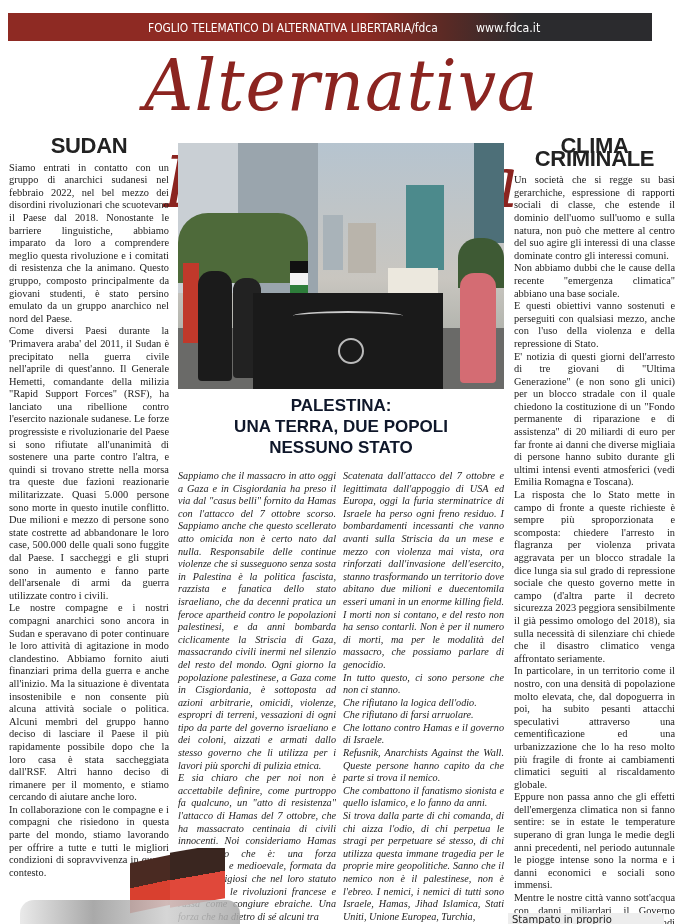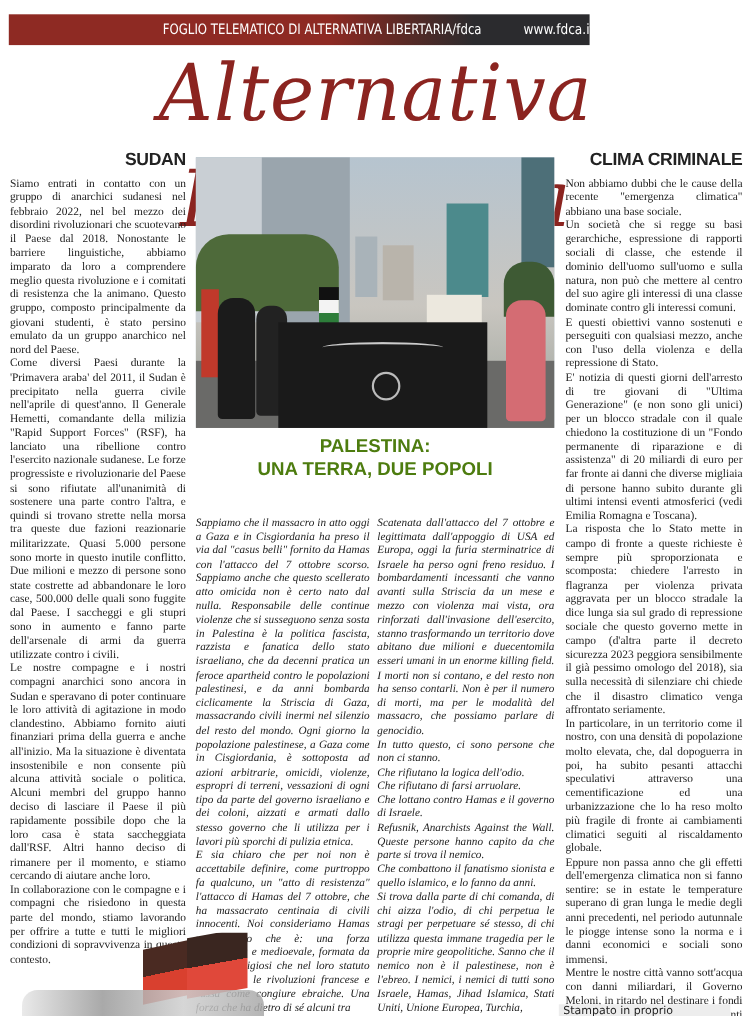--- a/index.html
+++ b/index.html
@@ -1,33 +1,33 @@
 <!DOCTYPE html>
 <html><head>
 <meta charset="utf-8">
 <style>
   html, body { margin: 0; padding: 0; background: #fff; }
   body { width: 683px; height: 924px; position: relative; overflow: hidden; font-family: "Liberation Serif", serif; color: #222; }
-  .topbar { position: absolute; left: 8px; top: 13px; width: 528px; height: 28px;
+  .topbar { position: absolute; left: 8px; top: 13px; width: 644px; height: 28px;
     background: linear-gradient(90deg, #8e2a23 0%, #8e2a23 55%, #5a2a25 68%, #2b2b2e 80%, #2b2b2e 100%);
     color: #fff; font-family: "DejaVu Sans", sans-serif; font-size: 13px; display: flex; align-items: center; }
   .topbar .t1 { position: absolute; left: 140px; letter-spacing: 0px; transform: scaleX(0.82); transform-origin: left center; white-space: nowrap; }
   .topbar .t2 { position: absolute; left: 468px; transform: scaleX(0.85); transform-origin: left center; white-space: nowrap; }
   .masthead { position: absolute; left: 0; top: 40px; width: 683px; height: 92px; text-align: center;
     font-family: "DejaVu Serif", serif; font-style: italic; font-size: 68px; color: #8b2420; line-height: 92px;
     letter-spacing: 1px; transform: scaleY(1.05); }
   .col { position: absolute; top: 136px; font-size: 10.4px; line-height: 12.6px; text-align: justify; }
   .col p { margin: 0; text-indent: 0; }
   .col-left { left: 9px; width: 160px; }
   .col-right { left: 514px; width: 161px; }
-  .col h2 { font-family: "Liberation Sans", sans-serif; font-weight: bold; font-size: 16px; text-align: right; margin: 4px 0 9px 0; color: #222; letter-spacing: -0.3px; }
+  .col h2 { font-family: "Liberation Sans", sans-serif; font-weight: bold; font-size: 22px; text-align: center; margin: 4px 0 9px 0; color: #222; letter-spacing: -0.3px; }
   .photo { position: absolute; left: 178px; top: 143px; width: 326px; height: 246px; overflow: hidden; background: #b9c3c9; }
   .photo .sky { position: absolute; inset: 0; background: linear-gradient(180deg, #b6c4cf 0%, #c9c6c0 55%, #9aa19a 100%); }
   .bld { position: absolute; }
-  .headline { position: absolute; left: 178px; top: 395px; width: 326px; text-align: center; font-family: "Liberation Sans", sans-serif; font-weight: bold; font-size: 17px; line-height: 21px; color: #4d7c0f; }
+  .headline { position: absolute; left: 178px; top: 395px; width: 326px; text-align: center; font-family: "Liberation Sans", sans-serif; font-weight: bold; font-size: 17px; line-height: 21px; color: #0f172a; }
   .mid { position: absolute; top: 470px; font-style: italic; font-size: 10.2px; line-height: 12.6px; text-align: justify; }
   .mid p { margin: 0; }
   .mid-a { left: 178px; width: 158px; }
   .mid-b { left: 343px; width: 161px; }
   .inset-text { margin-left: 62px !important; }
   .bottom-photo { position: absolute; left: 0; top: 848px; width: 240px; height: 76px; overflow: hidden; }
   .stamp { position: absolute; left: 508px; top: 913px; width: 152px; height: 14px; background: #ededed; font-family: "DejaVu Sans", sans-serif; font-size: 10px; padding-left: 4px; line-height: 14px; color: #222; }
 </style>
 </head>
 <body>
@@ -67,20 +67,21 @@
   <div class="bld" style="left:75px;top:150px;width:190px;height:96px;background:#1a1a1a;">
     <div style="position:absolute;left:85px;top:45px;width:22px;height:22px;border:2px solid #bbb;border-radius:50%;"></div>
     <div style="position:absolute;left:40px;top:18px;width:110px;height:8px;border-top:2px solid #ccc;border-radius:50%;"></div>
   </div>
   <div class="bld" style="left:282px;top:130px;width:36px;height:110px;background:#d46c73;border-radius:14px 14px 4px 4px;"></div>
 </div>
 
 <div class="headline">
   <div>PALESTINA:</div>
   <div>UNA TERRA, DUE POPOLI</div>
+  <div>NESSUNO STATO</div>
 </div>
 
 <div class="mid mid-a">
   <p>Sappiamo che il massacro in atto oggi a Gaza e in Cisgiordania ha preso il via dal "casus belli" fornito da Hamas con l'attacco del 7 ottobre scorso. Sappiamo anche che questo scellerato atto omicida non è certo nato dal nulla. Responsabile delle continue violenze che si susseguono senza sosta in Palestina è la politica fascista, razzista e fanatica dello stato israeliano, che da decenni pratica un feroce apartheid contro le popolazioni palestinesi, e da anni bombarda ciclicamente la Striscia di Gaza, massacrando civili inermi nel silenzio del resto del mondo. Ogni giorno la popolazione palestinese, a Gaza come in Cisgiordania, è sottoposta ad azioni arbitrarie, omicidi, violenze, espropri di terreni, vessazioni di ogni tipo da parte del governo israeliano e dei coloni, aizzati e armati dallo stesso governo che li utilizza per i lavori più sporchi di pulizia etnica.</p>
   <p>E sia chiaro che per noi non è accettabile definire, come purtroppo fa qualcuno, un "atto di resistenza" l'attacco di Hamas del 7 ottobre, che ha massacrato centinaia di civili innocenti. Noi consideriamo Hamas per quello che è: una forza reazionaria e medioevale, formata da fanatici religiosi che nel loro statuto definiscono le rivoluzioni francese e russa come congiure ebraiche. Una forza che ha dietro di sé alcuni tra</p>
   <p class="inset-text">gli stati più reazionari del mondo: dalla petromonarchia del Qatar, all'Iran degli Ayatollah che tortura e uccide le donne senza velo, alla Turchia di Erdogan che</p>
 </div>
 
 <div class="mid mid-b">
   <p>Scatenata dall'attacco del 7 ottobre e legittimata dall'appoggio di USA ed Europa, oggi la furia sterminatrice di Israele ha perso ogni freno residuo. I bombardamenti incessanti che vanno avanti sulla Striscia da un mese e mezzo con violenza mai vista, ora rinforzati dall'invasione dell'esercito, stanno trasformando un territorio dove abitano due milioni e duecentomila esseri umani in un enorme killing field. I morti non si contano, e del resto non ha senso contarli. Non è per il numero di morti, ma per le modalità del massacro, che possiamo parlare di genocidio.</p>
@@ -88,22 +89,22 @@
   <p>Che rifiutano la logica dell'odio.</p>
   <p>Che rifiutano di farsi arruolare.</p>
   <p>Che lottano contro Hamas e il governo di Israele.</p>
   <p>Refusnik, Anarchists Against the Wall. Queste persone hanno capito da che parte si trova il nemico.</p>
   <p>Che combattono il fanatismo sionista e quello islamico, e lo fanno da anni.</p>
   <p>Si trova dalla parte di chi comanda, di chi aizza l'odio, di chi perpetua le stragi per perpetuare sé stesso, di chi utilizza questa immane tragedia per le proprie mire geopolitiche. Sanno che il nemico non è il palestinese, non è l'ebreo. I nemici, i nemici di tutti sono Israele, Hamas, Jihad Islamica, Stati Uniti, Unione Europea, Turchia,</p>
 </div>
 
 <div class="col col-right">
   <h2>CLIMA CRIMINALE</h2>
+  <p>Un società che si regge su basi gerarchiche, espressione di rapporti sociali di classe, che estende il dominio dell'uomo sull'uomo e sulla natura, non può che mettere al centro del suo agire gli interessi di una classe dominate contro gli interessi comuni.</p>
   <p>Non abbiamo dubbi che le cause della recente "emergenza climatica" abbiano una base sociale.</p>
-  <p>Un società che si regge su basi gerarchiche, espressione di rapporti sociali di classe, che estende il dominio dell'uomo sull'uomo e sulla natura, non può che mettere al centro del suo agire gli interessi di una classe dominate contro gli interessi comuni.</p>
   <p>E questi obiettivi vanno sostenuti e perseguiti con qualsiasi mezzo, anche con l'uso della violenza e della repressione di Stato.</p>
   <p>E' notizia di questi giorni dell'arresto di tre giovani di "Ultima Generazione" (e non sono gli unici) per un blocco stradale con il quale chiedono la costituzione di un "Fondo permanente di riparazione e di assistenza" di 20 miliardi di euro per far fronte ai danni che diverse migliaia di persone hanno subito durante gli ultimi intensi eventi atmosferici (vedi Emilia Romagna e Toscana).</p>
   <p>La risposta che lo Stato mette in campo di fronte a queste richieste è sempre più sproporzionata e scomposta: chiedere l'arresto in flagranza per violenza privata aggravata per un blocco stradale la dice lunga sia sul grado di repressione sociale che questo governo mette in campo (d'altra parte il decreto sicurezza 2023 peggiora sensibilmente il già pessimo omologo del 2018), sia sulla necessità di silenziare chi chiede che il disastro climatico venga affrontato seriamente.</p>
   <p>In particolare, in un territorio come il nostro, con una densità di popolazione molto elevata, che, dal dopoguerra in poi, ha subito pesanti attacchi speculativi attraverso una cementificazione ed una urbanizzazione che lo ha reso molto più fragile di fronte ai cambiamenti climatici seguiti al riscaldamento globale.</p>
   <p>Eppure non passa anno che gli effetti dell'emergenza climatica non si fanno sentire: se in estate le temperature superano di gran lunga le medie degli anni precedenti, nel periodo autunnale le piogge intense sono la norma e i danni economici e sociali sono immensi.</p>
   <p>Mentre le nostre città vanno sott'acqua con danni miliardari, il Governo Meloni, in ritardo nel destinare i fondi per le zone colpite dagli eventi atmosferici, non è in grado di gestire i fondi europei per la transazione ecologica e fa la politica del "bastone e della carota" stanziando un sacco di soldi alle grandi opere (vedi ponte sullo stretto di Messina).</p>
 
 </div>
 
 <div class="bottom-photo">

